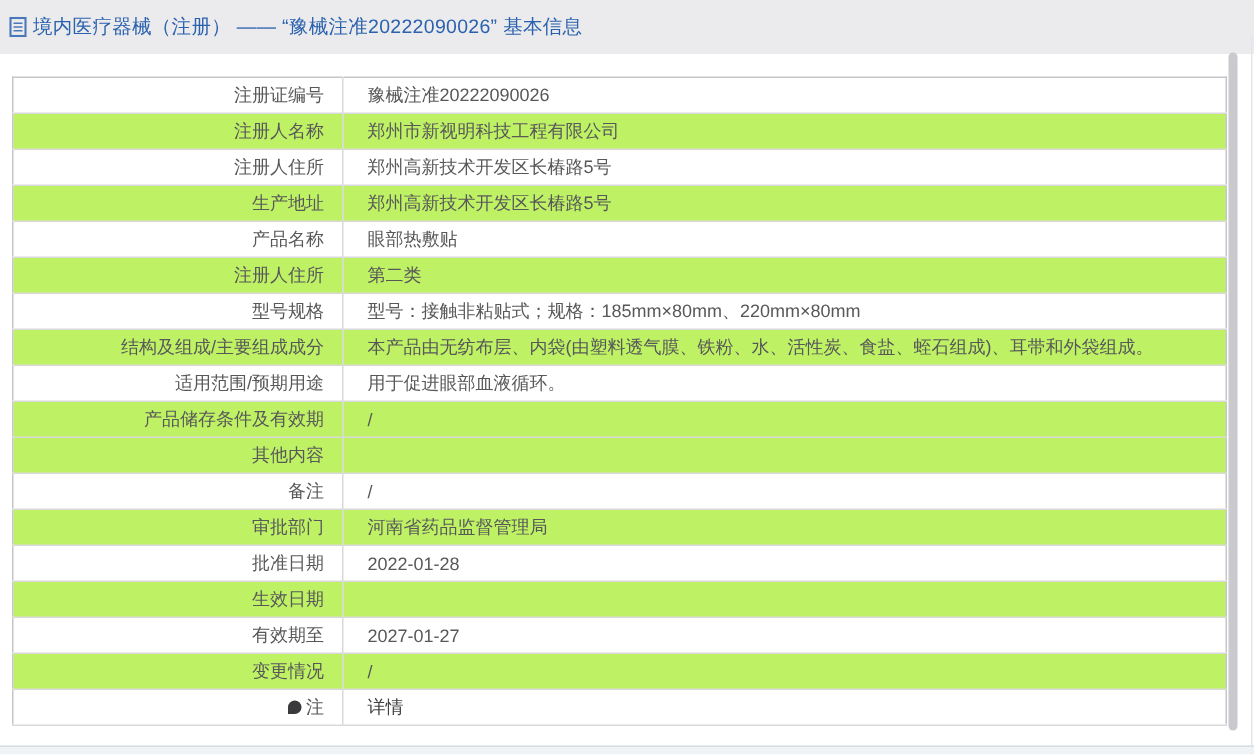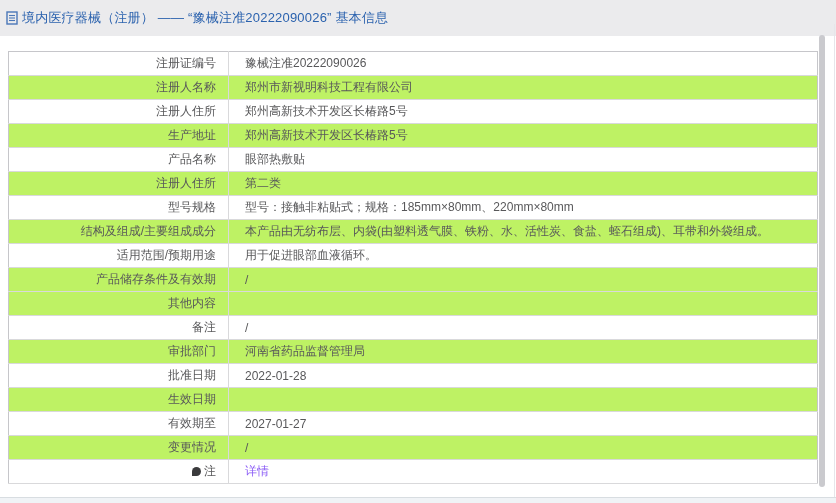--- a/index.html
+++ b/index.html
@@ -47,21 +47,21 @@
     text-align: right;
     padding-right: 12px;
     border-right: 1px solid #d9d9db;
     white-space: nowrap;
   }
   td.value-cell {
     text-align: left;
     padding-left: 16px;
   }
   td.value-cell a {
-    color: #8b5cf6;
+    color: #404040;
     text-decoration: none;
   }
   
   .note-icon {
     display: inline-block;
     width: 9px; height: 9px;
     background: #3a3a3c;
     border-radius: 50% 50% 50% 0;
     margin-right: 3px;
     vertical-align: -1px;

